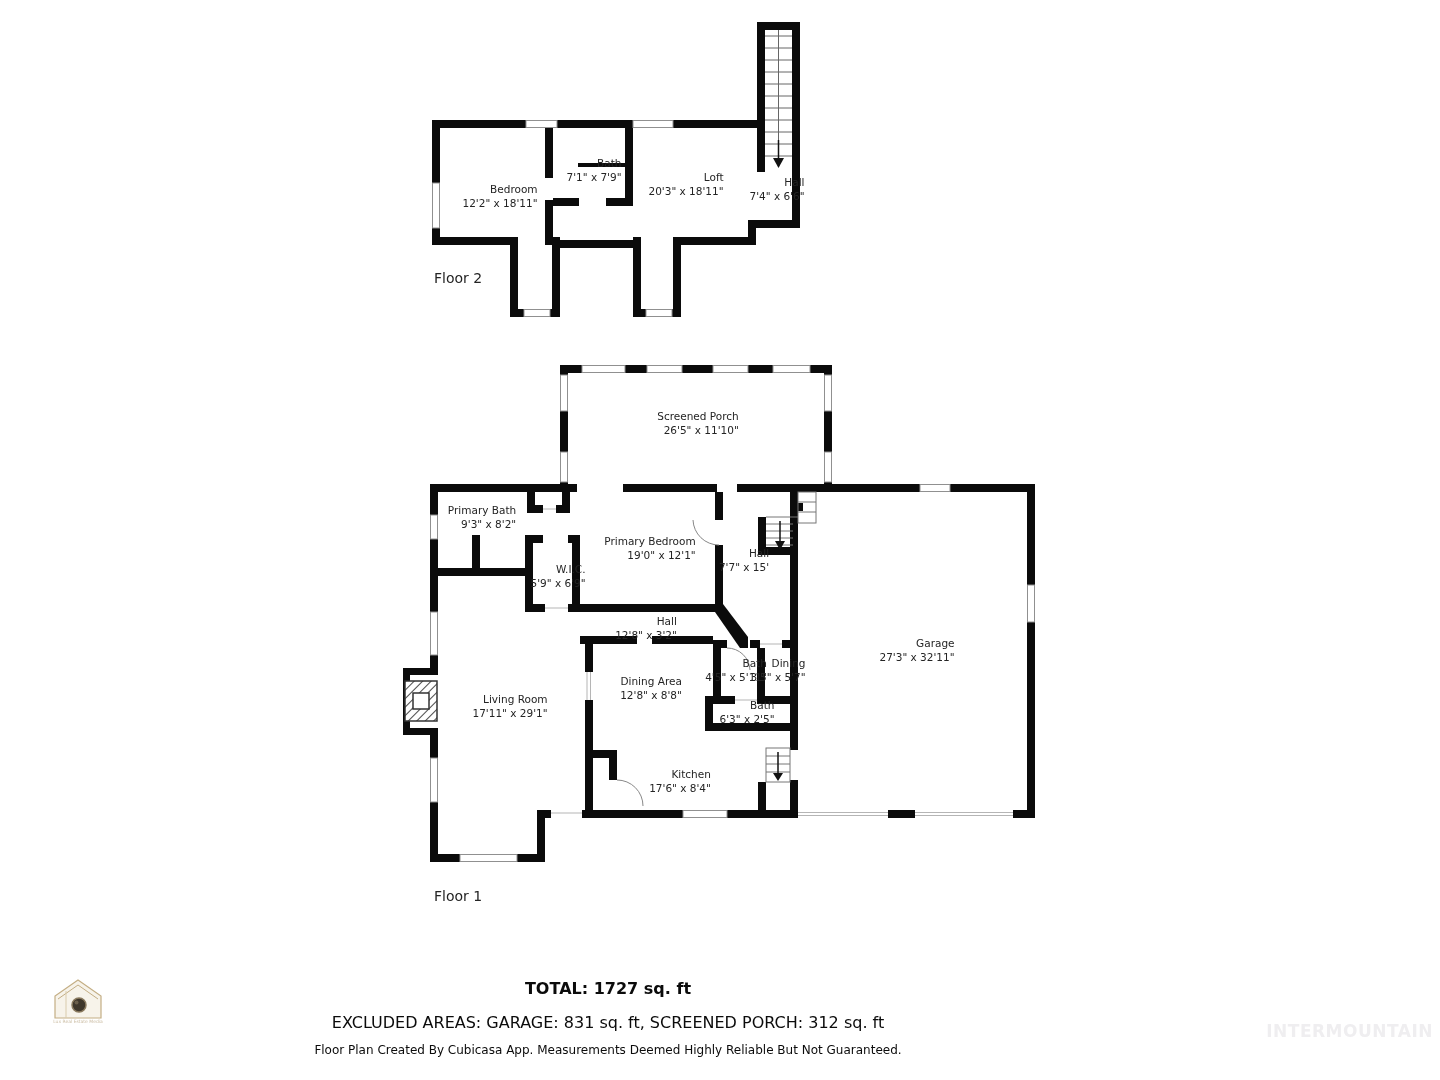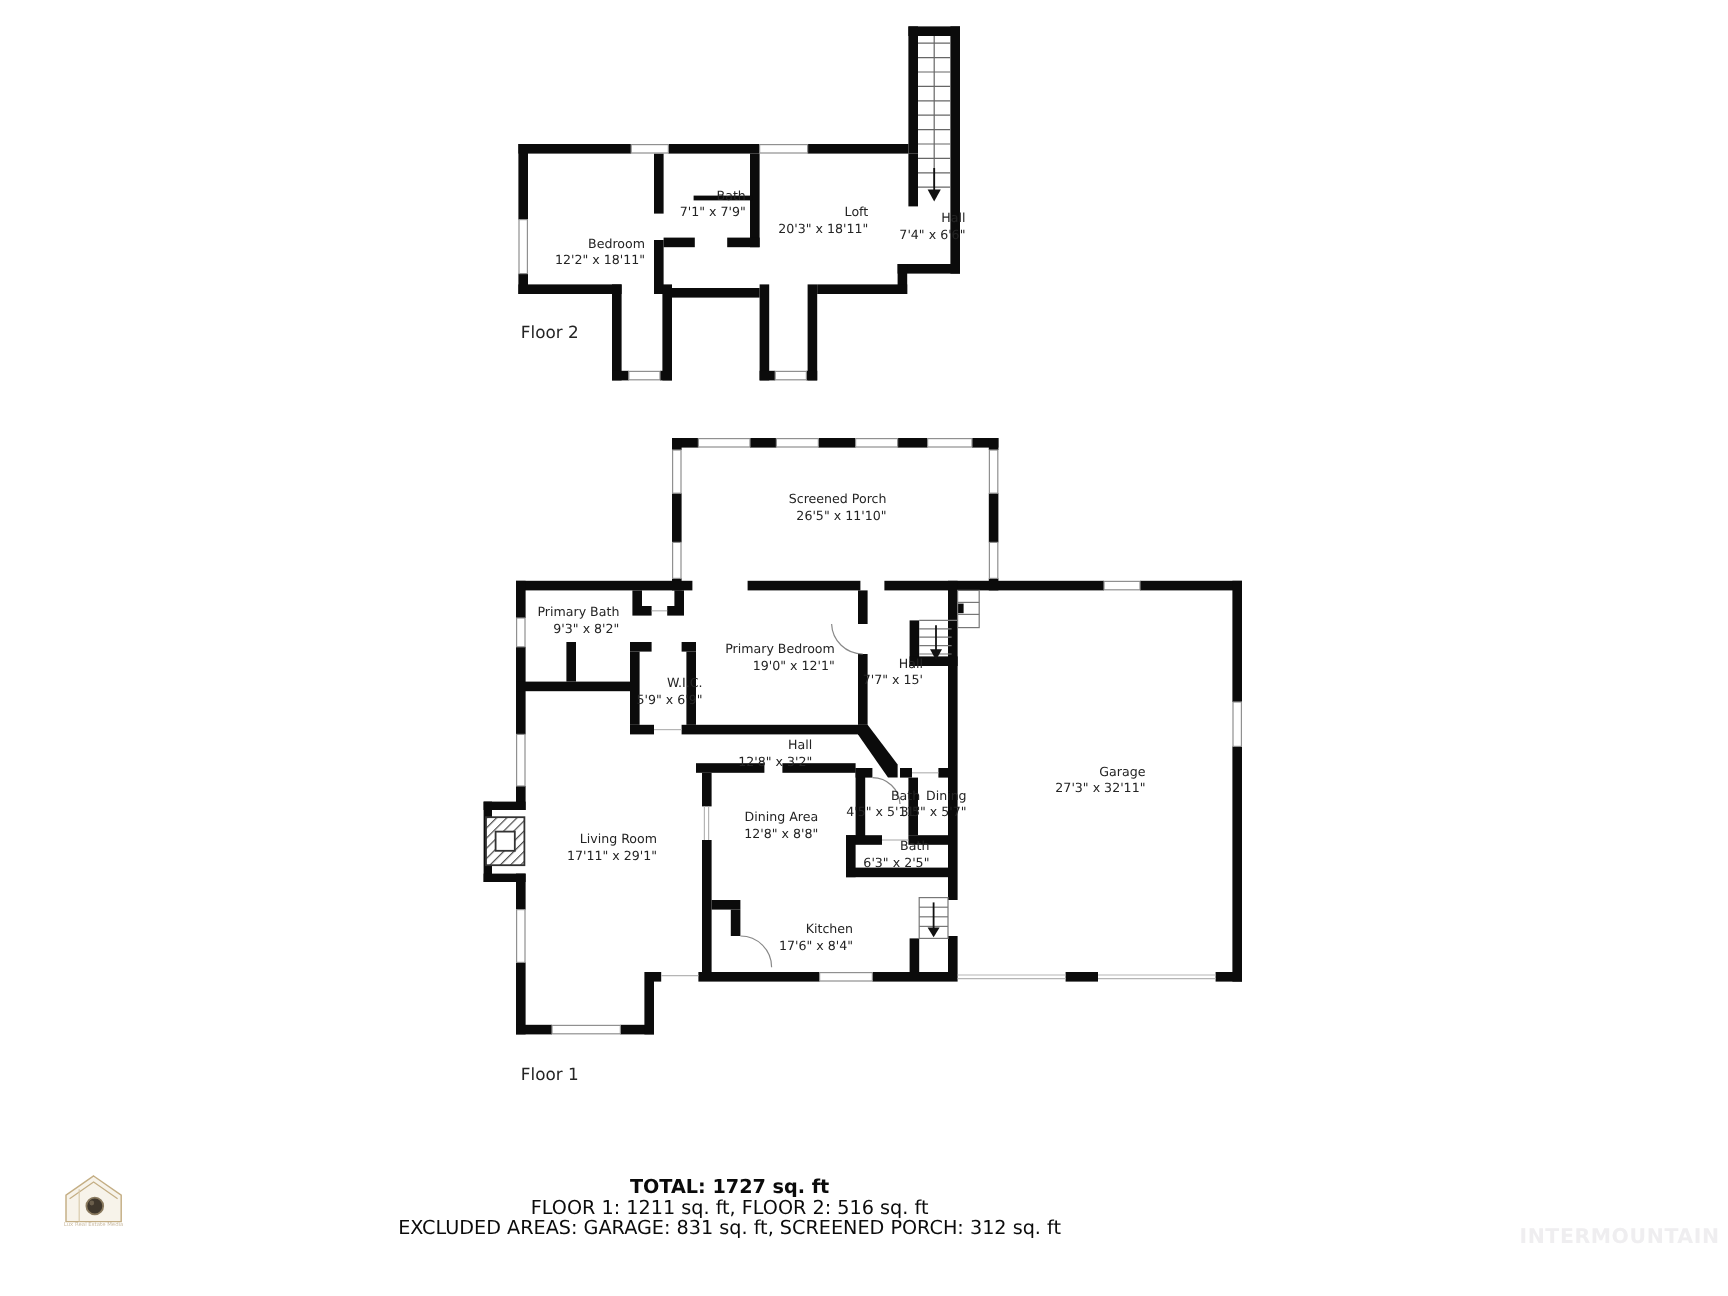--- a/index.html
+++ b/index.html
@@ -258,21 +258,21 @@
 
     <g>
       <polygon points="78,980 101,996 101,1018 55,1018 55,996" fill="#f7f3ea" stroke="#c4ae84" stroke-width="1.2"></polygon>
       <polyline points="58,999 78,985 98,999" fill="none" stroke="#c4ae84" stroke-width="1"></polyline>
       <line x1="66" y1="991" x2="66" y2="1018" stroke="#d9cbac" stroke-width="1"></line>
       <circle cx="79" cy="1005" r="7" fill="#3f372c" stroke="#8a7a5f" stroke-width="1.5"></circle>
       <circle cx="76.5" cy="1002.5" r="2" fill="#6b5f4c"></circle>
     </g>
   </svg>
 
-  <div class="room-label" style="left:500px;top:211px">
+  <div class="room-label" style="left:500px;top:197px">
     <span class="nm">Bedroom</span>
     <span class="dm">12'2" x 18'11"</span>
   </div>
   <div class="room-label" style="left:594px;top:171px">
     <span class="nm">Bath</span>
     <span class="dm">7'1" x 7'9"</span>
   </div>
   <div class="room-label" style="left:686px;top:185px">
     <span class="nm">Loft</span>
     <span class="dm">20'3" x 18'11"</span>
@@ -331,19 +331,19 @@
     <span class="nm">Kitchen</span>
     <span class="dm">17'6" x 8'4"</span>
   </div>
   <div class="room-label" style="left:917px;top:651px">
     <span class="nm">Garage</span>
     <span class="dm">27'3" x 32'11"</span>
   </div>
   <div class="floor-tag" style="left:434px;top:888px">Floor 1</div>
 
   <div class="sline s-total">TOTAL: 1727 sq. ft</div>
-  <div class="sline s-floors">FLOOR 1: 1211 sq. ft, FLOOR 2: 516 sq. ft</div>
   <div class="sline s-excluded">EXCLUDED AREAS: GARAGE: 831 sq. ft, SCREENED PORCH: 312 sq. ft</div>
+  <div class="sline s-disclaimer">Floor Plan Created By Cubicasa App. Measurements Deemed Highly Reliable But Not Guaranteed.</div>
 
   <div class="watermark">INTERMOUNTAIN</div>
   <div class="logo-caption-wrap">Lux Real Estate Media</div>
 
 </div>
 
 </body></html>

